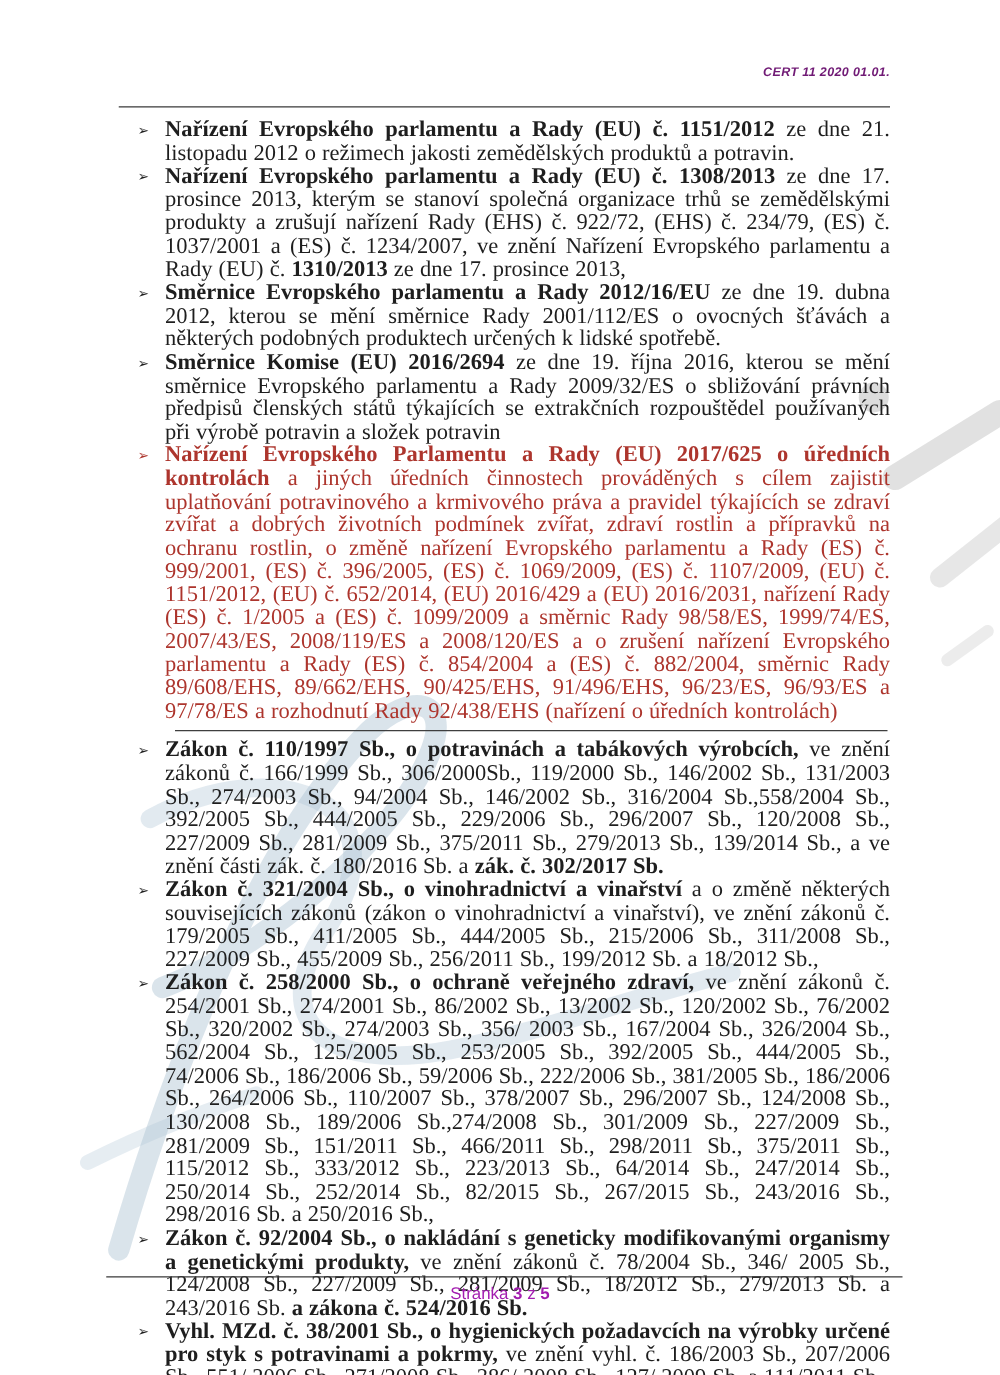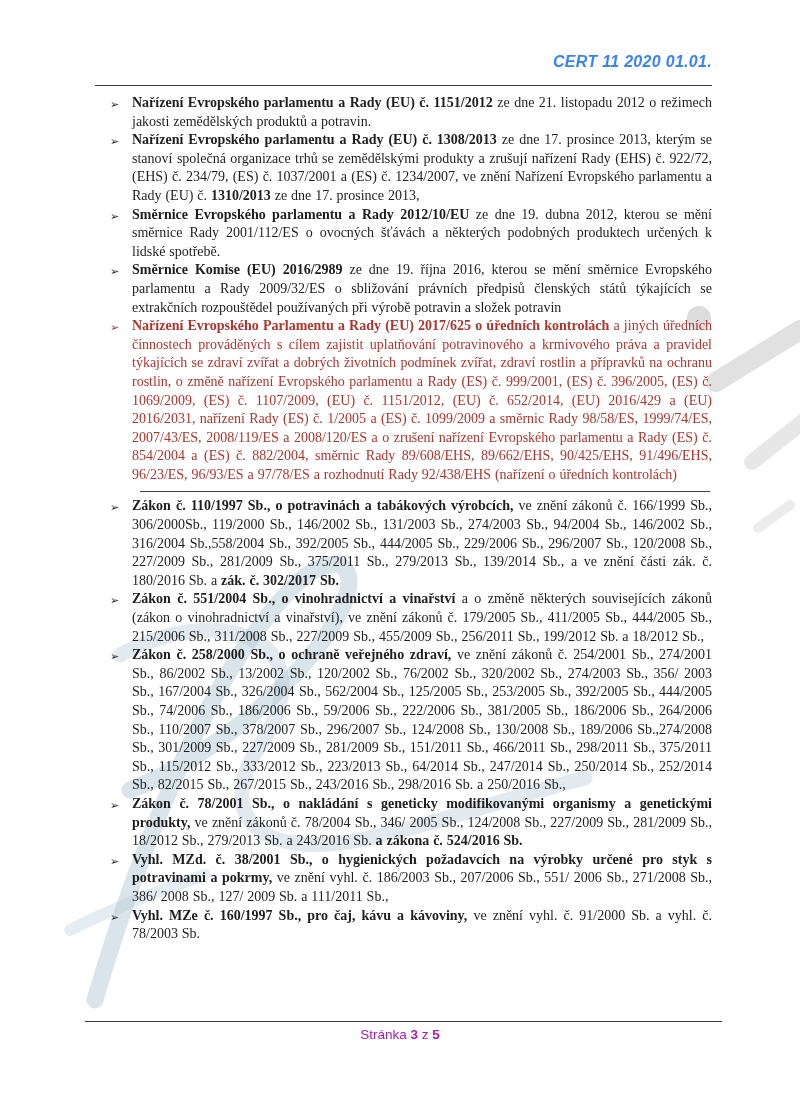--- a/index.html
+++ b/index.html
@@ -4,31 +4,31 @@
 <style>
   html,body{margin:0;padding:0;background:#ffffff;}
   .page{
     position:relative;width:800px;height:1100px;background:#ffffff;overflow:hidden;
     font-family:"Liberation Serif", serif;color:#1e1e1e;
   }
   .watermark{position:absolute;inset:0;z-index:1;pointer-events:none;}
   .header{
     position:absolute;top:53px;right:88px;z-index:2;
     font-family:"Liberation Sans", sans-serif;font-style:italic;font-weight:700;
-    font-size:16px;letter-spacing:.3px;color:#3b82f6;
+    font-size:10px;letter-spacing:.3px;color:#701a75;
   }
   .top-rule{position:absolute;top:85px;left:95px;width:617px;border-top:1.6px solid #3a3a3a;z-index:2;}
   .content{position:absolute;top:94px;left:95px;width:617px;z-index:2;}
   .item{display:flex;align-items:flex-start;}
   .bullet{
     flex:0 0 37px;width:37px;box-sizing:border-box;padding-left:15px;padding-top:2px;
     font-family:"DejaVu Sans", sans-serif;font-size:11px;line-height:18.6px;color:#1e1e1e;
   }
   .itext{
-    flex:1;text-align:justify;font-size:14px;line-height:18.6px;
+    flex:1;text-align:justify;font-size:18px;line-height:18.6px;
     word-spacing:.4px;
   }
   .itext .b{font-weight:700;}
   .separator{margin:7px 0 5px 45px;width:570px;border-top:1.5px solid #3f3f3f;}
   .footer-rule{position:absolute;top:1021px;left:85px;width:637px;border-top:1.6px solid #3a3a3a;z-index:2;}
   .footer-text{
     position:absolute;top:1027px;left:0;width:800px;text-align:center;z-index:2;
     font-family:"Liberation Sans", sans-serif;font-size:13.5px;color:#a21caf;
   }
 </style>
@@ -58,46 +58,46 @@
       <div class="item">
         <span class="bullet">➢</span>
         <div class="itext"><span class="b">Nařízení Evropského parlamentu a Rady (EU) č. 1151/2012</span><span> ze dne 21. listopadu 2012 o režimech jakosti zemědělských produktů a potravin.</span></div>
       </div>
       <div class="item">
         <span class="bullet">➢</span>
         <div class="itext"><span class="b">Nařízení Evropského parlamentu a Rady (EU) č. 1308/2013</span><span> ze dne 17. prosince 2013, kterým se stanoví společná organizace trhů se zemědělskými produkty a zrušují nařízení Rady (EHS) č. 922/72, (EHS) č. 234/79, (ES) č. 1037/2001 a (ES) č. 1234/2007, ve znění Nařízení Evropského parlamentu a Rady (EU) č. </span><span class="b">1310/2013</span><span> ze dne 17. prosince 2013,</span></div>
       </div>
       <div class="item">
         <span class="bullet">➢</span>
-        <div class="itext"><span class="b">Směrnice Evropského parlamentu a Rady 2012/10/EU</span><span> ze dne 19. dubna 2012, kterou se mění směrnice Rady 2001/112/ES o ovocných šťávách a některých podobných produktech určených k lidské spotřebě.</span></div>
+        <div class="itext"><span class="b">Směrnice Evropského parlamentu a Rady 2012/16/EU</span><span> ze dne 19. dubna 2012, kterou se mění směrnice Rady 2001/112/ES o ovocných šťávách a některých podobných produktech určených k lidské spotřebě.</span></div>
       </div>
       <div class="item">
         <span class="bullet">➢</span>
-        <div class="itext"><span class="b">Směrnice Komise (EU) 2016/2989</span><span> ze dne 19. října 2016, kterou se mění směrnice Evropského parlamentu a Rady 2009/32/ES o sbližování právních předpisů členských států týkajících se extrakčních rozpouštědel používaných při výrobě potravin a složek potravin</span></div>
+        <div class="itext"><span class="b">Směrnice Komise (EU) 2016/2694</span><span> ze dne 19. října 2016, kterou se mění směrnice Evropského parlamentu a Rady 2009/32/ES o sbližování právních předpisů členských států týkajících se extrakčních rozpouštědel používaných při výrobě potravin a složek potravin</span></div>
       </div>
       <div class="item">
         <span class="bullet" style="color: rgb(173, 53, 45);">➢</span>
         <div class="itext" style="color: rgb(173, 53, 45);"><span class="b">Nařízení Evropského Parlamentu a Rady (EU) 2017/625 o úředních kontrolách</span><span> a jiných úředních činnostech prováděných s cílem zajistit uplatňování potravinového a krmivového práva a pravidel týkajících se zdraví zvířat a dobrých životních podmínek zvířat, zdraví rostlin a přípravků na ochranu rostlin, o změně nařízení Evropského parlamentu a Rady (ES) č. 999/2001, (ES) č. 396/2005, (ES) č. 1069/2009, (ES) č. 1107/2009, (EU) č. 1151/2012, (EU) č. 652/2014, (EU) 2016/429 a (EU) 2016/2031, nařízení Rady (ES) č. 1/2005 a (ES) č. 1099/2009 a směrnic Rady 98/58/ES, 1999/74/ES, 2007/43/ES, 2008/119/ES a 2008/120/ES a o zrušení nařízení Evropského parlamentu a Rady (ES) č. 854/2004 a (ES) č. 882/2004, směrnic Rady 89/608/EHS, 89/662/EHS, 90/425/EHS, 91/496/EHS, 96/23/ES, 96/93/ES a 97/78/ES a rozhodnutí Rady 92/438/EHS (nařízení o úředních kontrolách)</span></div>
       </div>
       <div class="separator"></div>
       <div class="item">
         <span class="bullet">➢</span>
         <div class="itext"><span class="b">Zákon č. 110/1997 Sb., o potravinách a tabákových výrobcích,</span><span> ve znění zákonů č. 166/1999 Sb., 306/2000Sb., 119/2000 Sb., 146/2002 Sb., 131/2003 Sb., 274/2003 Sb., 94/2004 Sb., 146/2002 Sb., 316/2004 Sb.,558/2004 Sb., 392/2005 Sb., 444/2005 Sb., 229/2006 Sb., 296/2007 Sb., 120/2008 Sb., 227/2009 Sb., 281/2009 Sb., 375/2011 Sb., 279/2013 Sb., 139/2014 Sb., a ve znění části zák. č. 180/2016 Sb. a </span><span class="b">zák. č. 302/2017 Sb.</span></div>
       </div>
       <div class="item">
         <span class="bullet">➢</span>
-        <div class="itext"><span class="b">Zákon č. 551/2004 Sb., o vinohradnictví a vinařství</span><span> a o změně některých souvisejících zákonů (zákon o vinohradnictví a vinařství), ve znění zákonů č. 179/2005 Sb., 411/2005 Sb., 444/2005 Sb., 215/2006 Sb., 311/2008 Sb., 227/2009 Sb., 455/2009 Sb., 256/2011 Sb., 199/2012 Sb. a 18/2012 Sb.,</span></div>
+        <div class="itext"><span class="b">Zákon č. 321/2004 Sb., o vinohradnictví a vinařství</span><span> a o změně některých souvisejících zákonů (zákon o vinohradnictví a vinařství), ve znění zákonů č. 179/2005 Sb., 411/2005 Sb., 444/2005 Sb., 215/2006 Sb., 311/2008 Sb., 227/2009 Sb., 455/2009 Sb., 256/2011 Sb., 199/2012 Sb. a 18/2012 Sb.,</span></div>
       </div>
       <div class="item">
         <span class="bullet">➢</span>
         <div class="itext"><span class="b">Zákon č. 258/2000 Sb., o ochraně veřejného zdraví,</span><span> ve znění zákonů č. 254/2001 Sb., 274/2001 Sb., 86/2002 Sb., 13/2002 Sb., 120/2002 Sb., 76/2002 Sb., 320/2002 Sb., 274/2003 Sb., 356/ 2003 Sb., 167/2004 Sb., 326/2004 Sb., 562/2004 Sb., 125/2005 Sb., 253/2005 Sb., 392/2005 Sb., 444/2005 Sb., 74/2006 Sb., 186/2006 Sb., 59/2006 Sb., 222/2006 Sb., 381/2005 Sb., 186/2006 Sb., 264/2006 Sb., 110/2007 Sb., 378/2007 Sb., 296/2007 Sb., 124/2008 Sb., 130/2008 Sb., 189/2006 Sb.,274/2008 Sb., 301/2009 Sb., 227/2009 Sb., 281/2009 Sb., 151/2011 Sb., 466/2011 Sb., 298/2011 Sb., 375/2011 Sb., 115/2012 Sb., 333/2012 Sb., 223/2013 Sb., 64/2014 Sb., 247/2014 Sb., 250/2014 Sb., 252/2014 Sb., 82/2015 Sb., 267/2015 Sb., 243/2016 Sb., 298/2016 Sb. a 250/2016 Sb.,</span></div>
       </div>
       <div class="item">
         <span class="bullet">➢</span>
-        <div class="itext"><span class="b">Zákon č. 78/2001 Sb., o nakládání s geneticky modifikovanými organismy a genetickými produkty,</span><span> ve znění zákonů č. 78/2004 Sb., 346/ 2005 Sb., 124/2008 Sb., 227/2009 Sb., 281/2009 Sb., 18/2012 Sb., 279/2013 Sb. a 243/2016 Sb. </span><span class="b">a zákona č. 524/2016 Sb.</span></div>
+        <div class="itext"><span class="b">Zákon č. 92/2004 Sb., o nakládání s geneticky modifikovanými organismy a genetickými produkty,</span><span> ve znění zákonů č. 78/2004 Sb., 346/ 2005 Sb., 124/2008 Sb., 227/2009 Sb., 281/2009 Sb., 18/2012 Sb., 279/2013 Sb. a 243/2016 Sb. </span><span class="b">a zákona č. 524/2016 Sb.</span></div>
       </div>
       <div class="item">
         <span class="bullet">➢</span>
         <div class="itext"><span class="b">Vyhl. MZd. č. 38/2001 Sb., o hygienických požadavcích na výrobky určené pro styk s potravinami a pokrmy,</span><span> ve znění vyhl. č. 186/2003 Sb., 207/2006 Sb., 551/ 2006 Sb., 271/2008 Sb., 386/ 2008 Sb., 127/ 2009 Sb. a 111/2011 Sb.,</span></div>
       </div>
       <div class="item">
         <span class="bullet">➢</span>
         <div class="itext"><span class="b">Vyhl. MZe č. 160/1997 Sb., pro čaj, kávu a kávoviny,</span><span> ve znění vyhl. č. 91/2000 Sb. a vyhl. č. 78/2003 Sb.</span></div>
       </div>
     </div>

